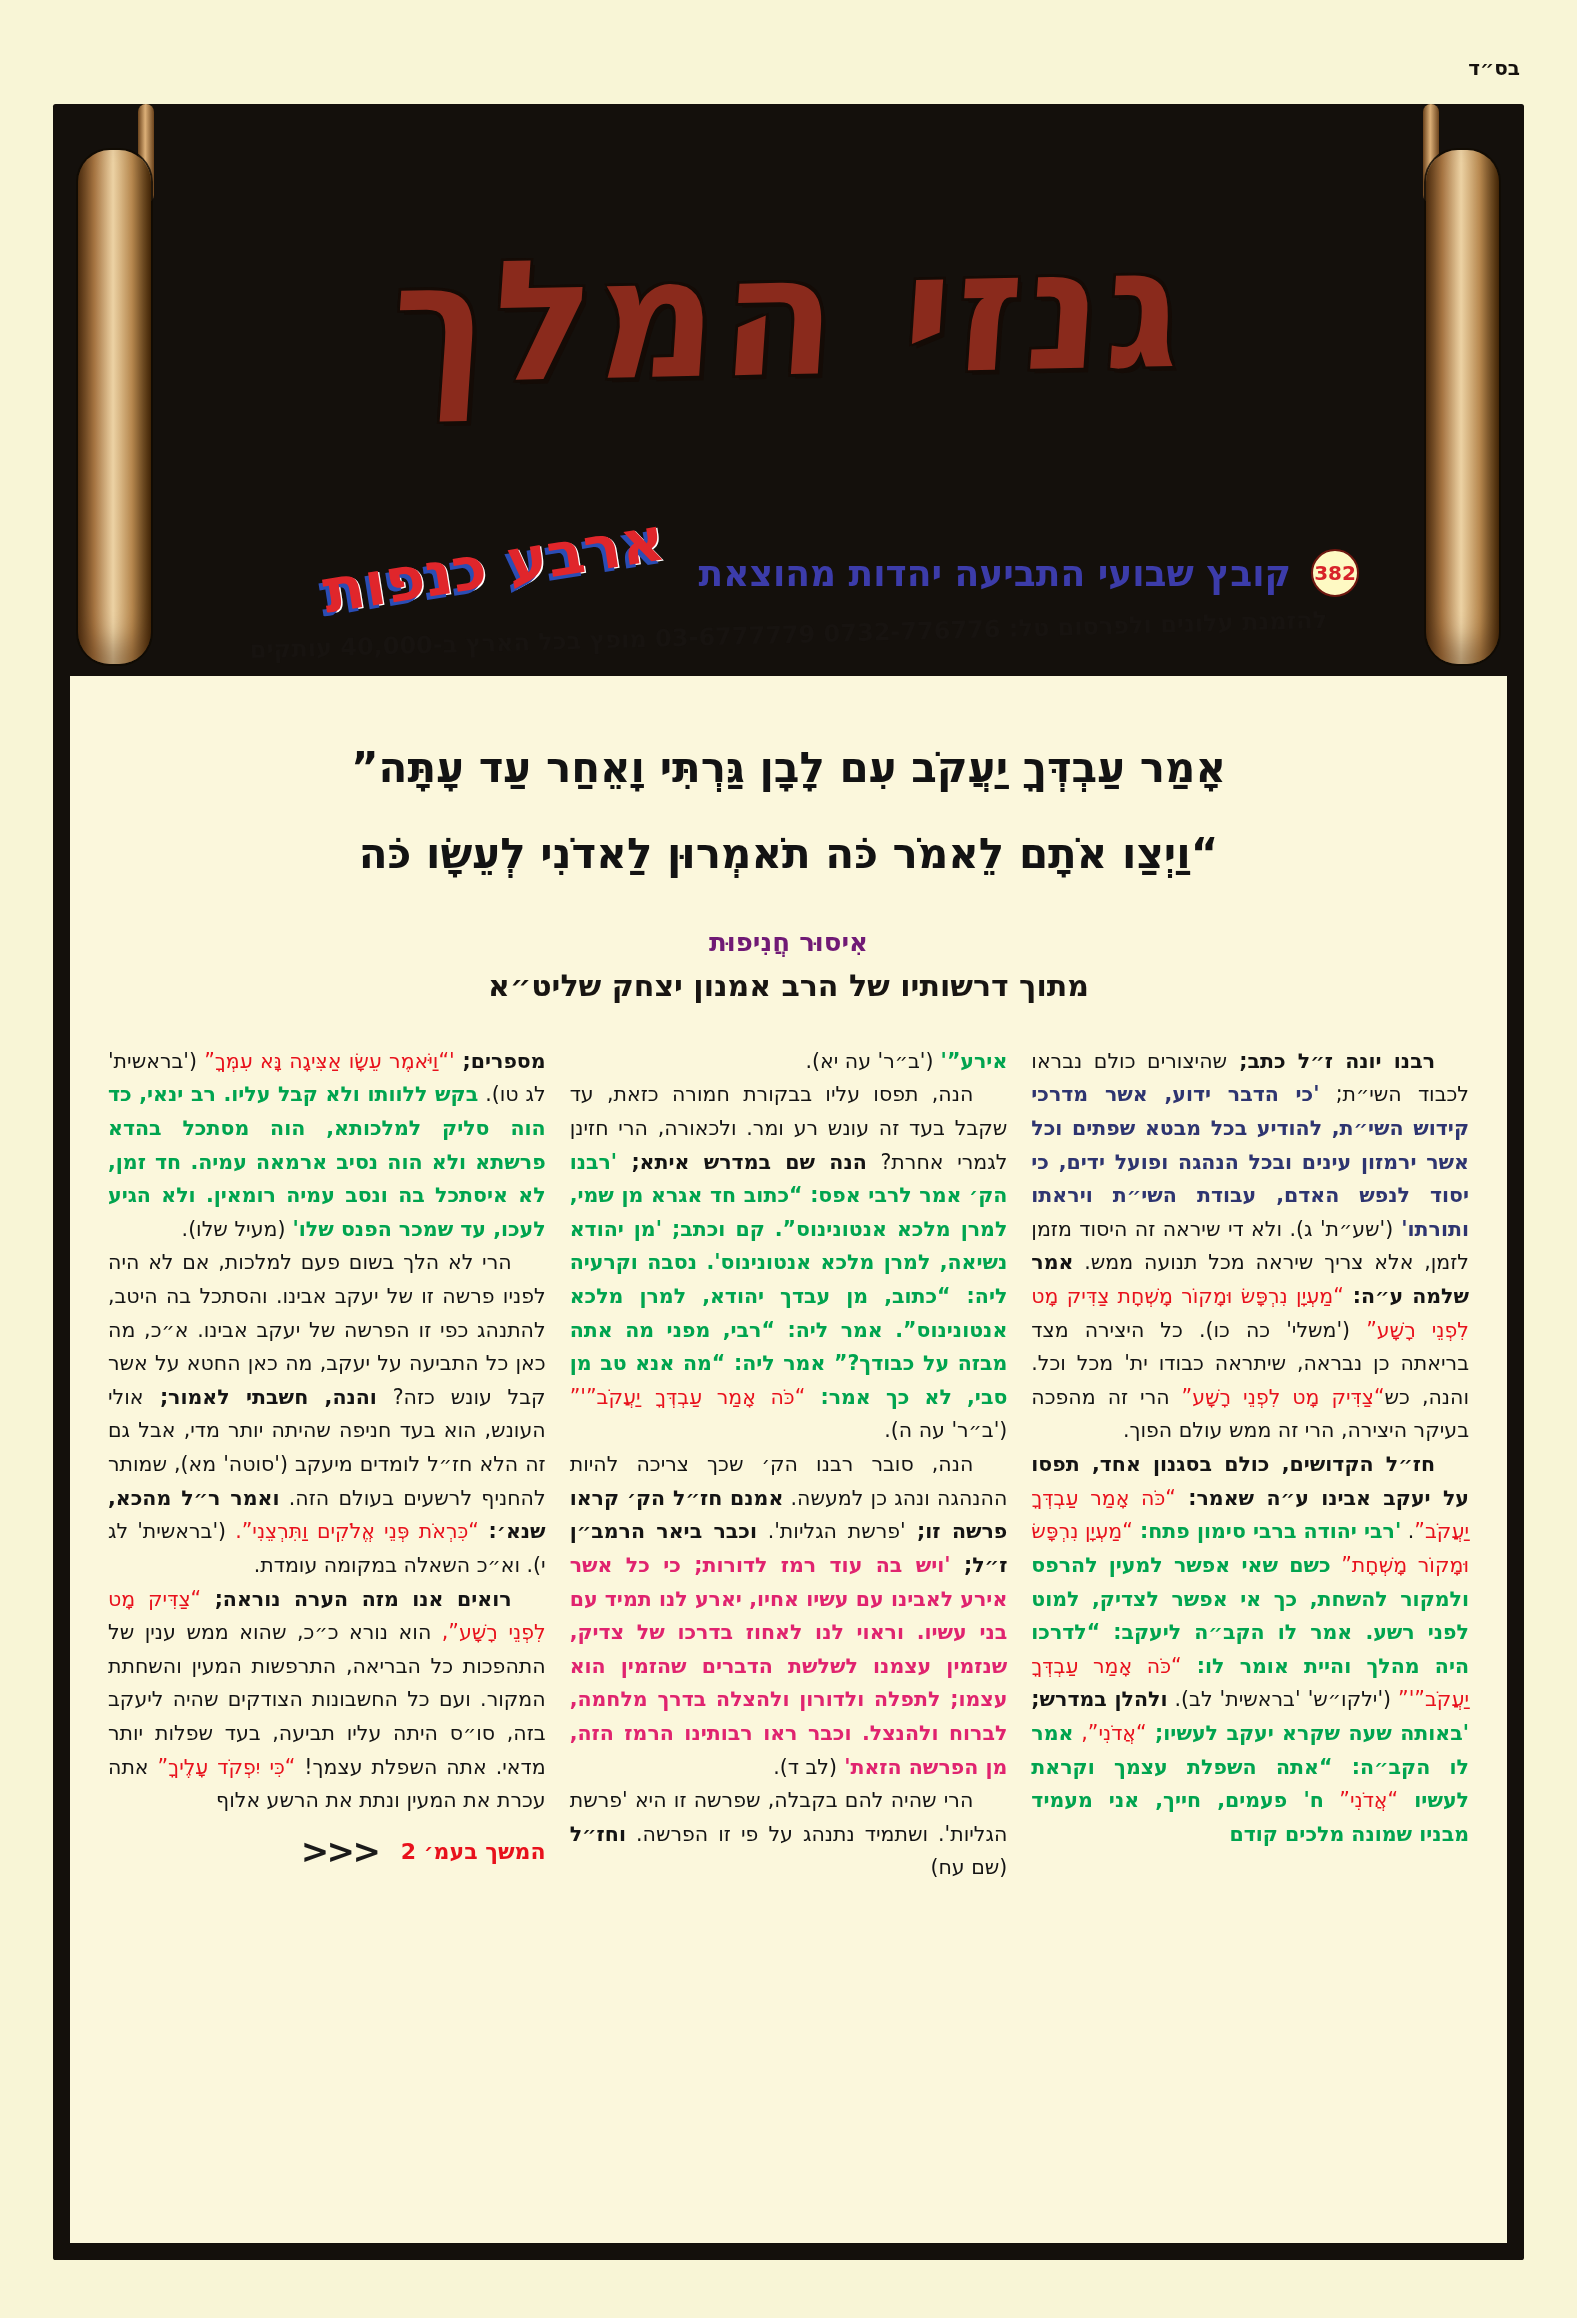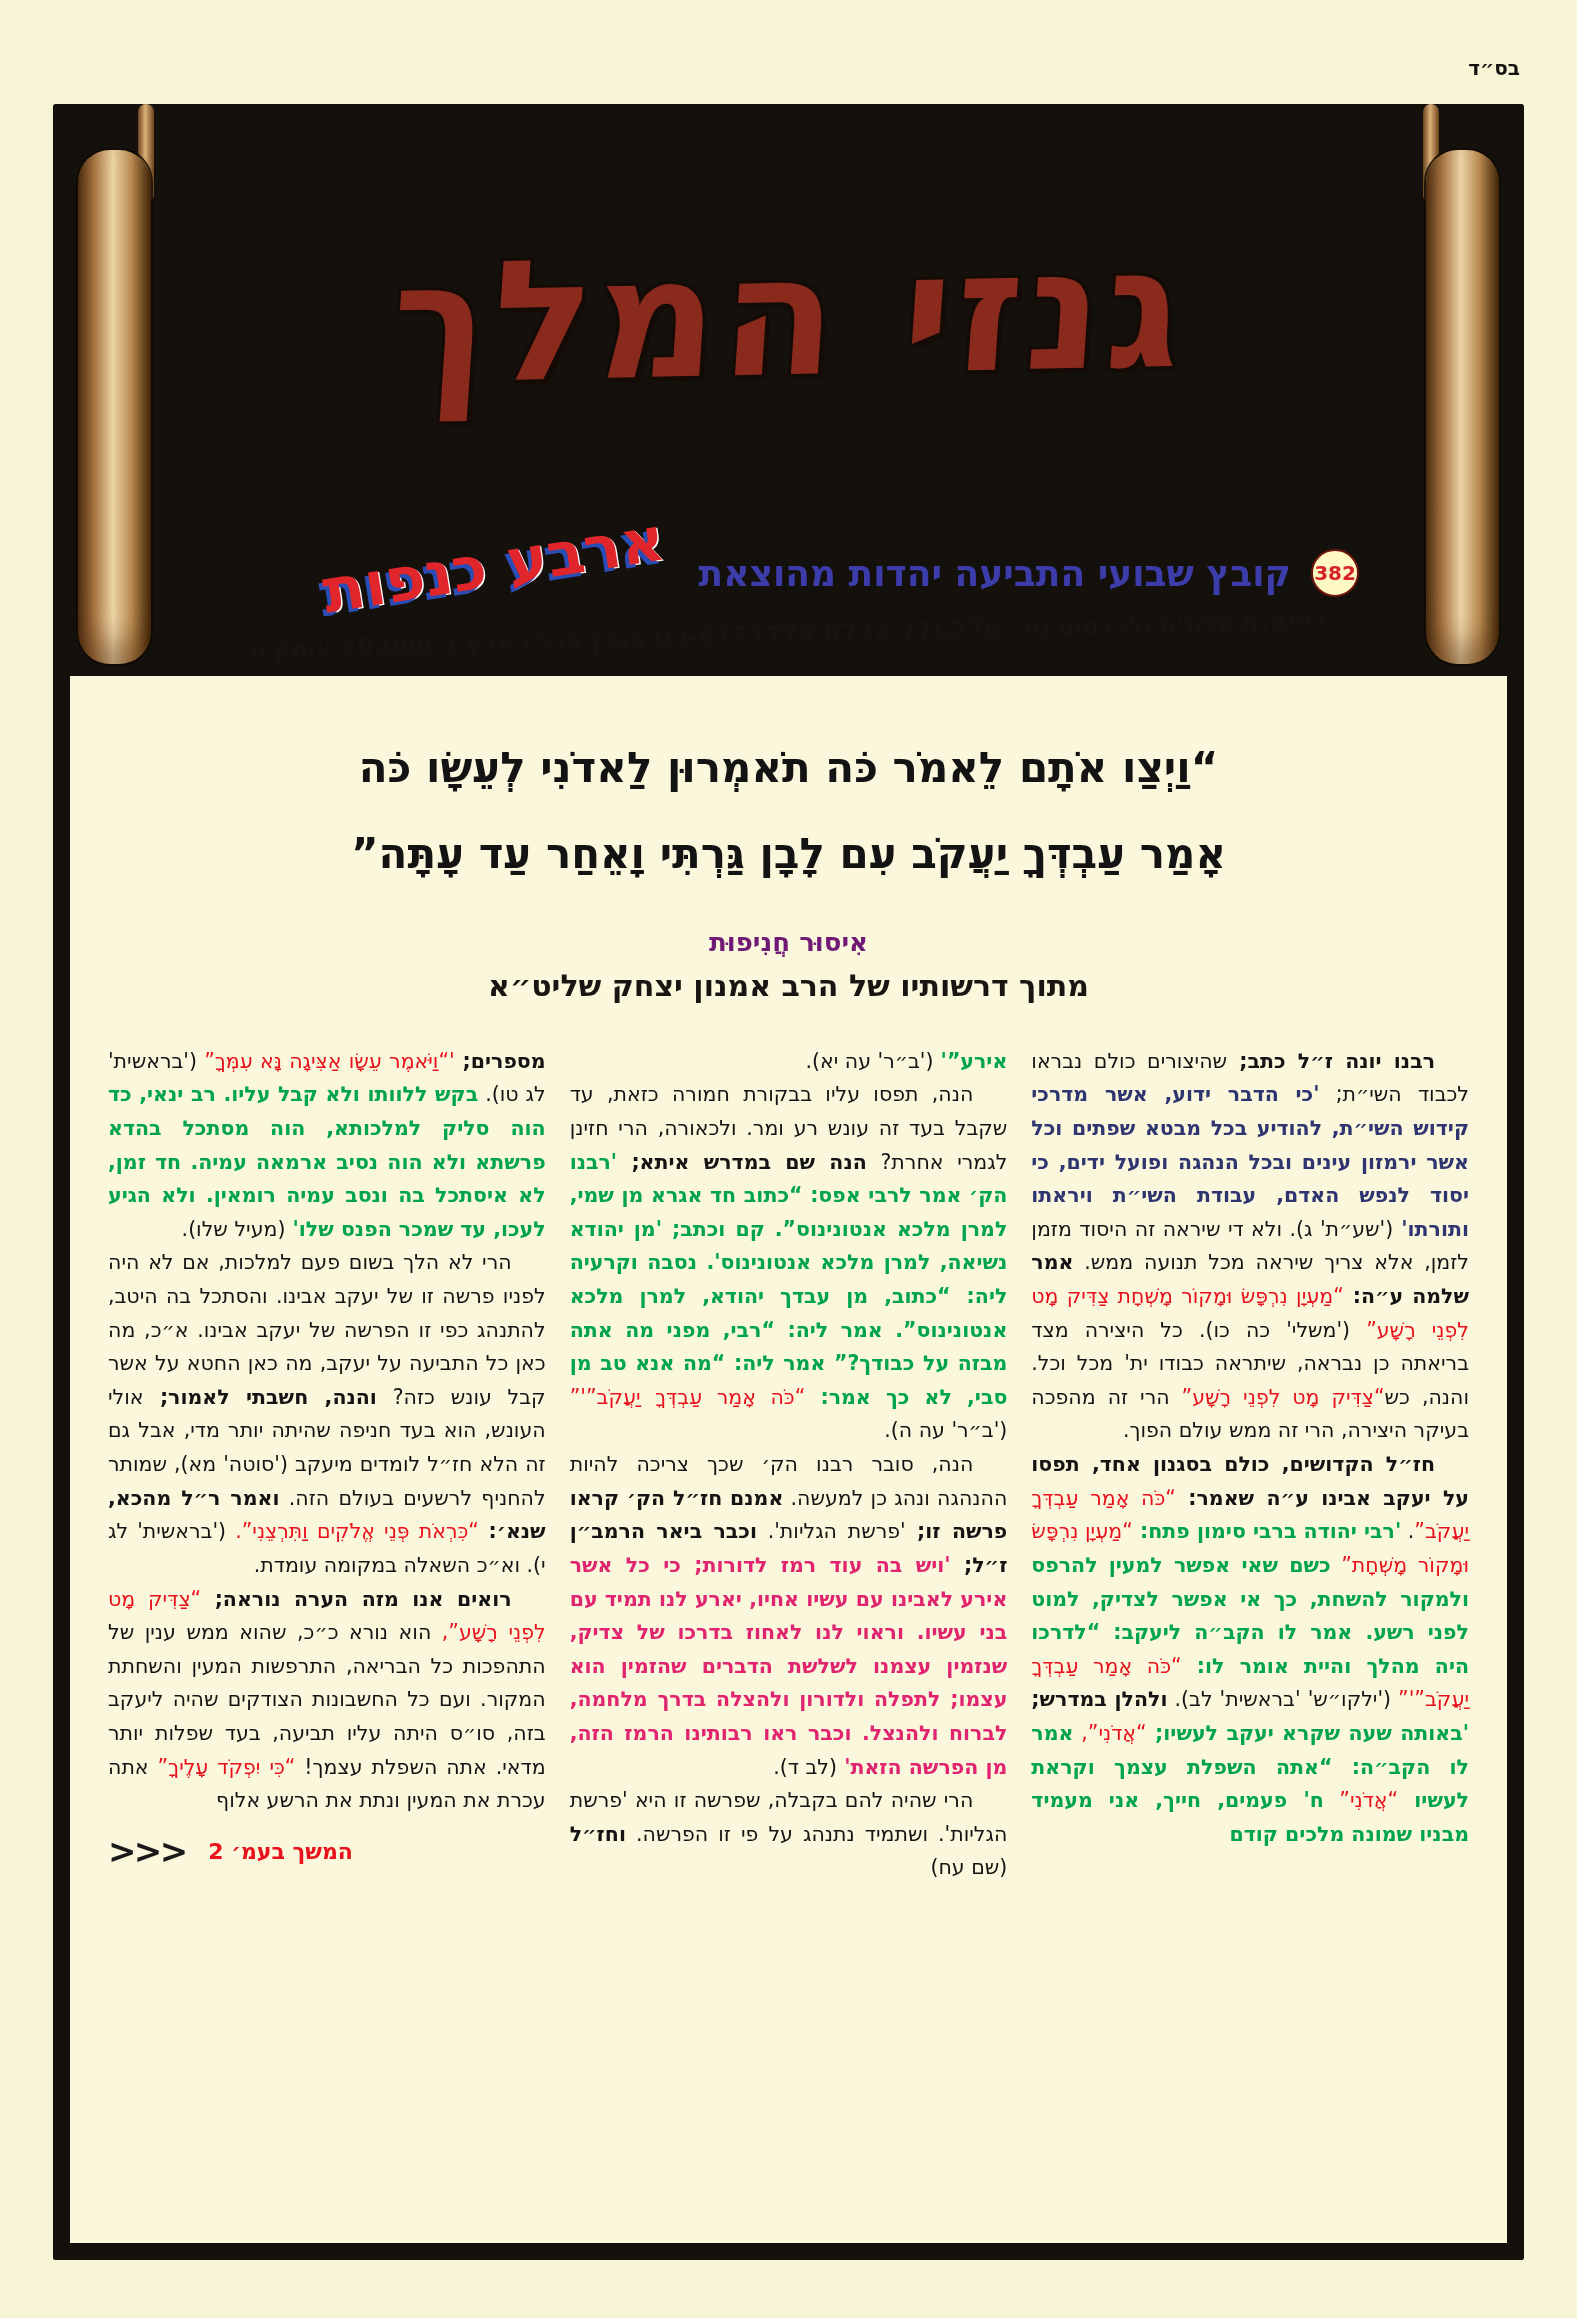--- a/index.html
+++ b/index.html
@@ -78,21 +78,21 @@
   .col{flex:1 1 0;font-size:20.5px;line-height:1.64;text-align:justify;color:#141414;}
   .col p{margin:0;}
   .col p.indent{text-indent:34px;}
   .seg-k{color:#141414;}
   .seg-bb{color:#141414;font-weight:bold;}
   .seg-b{color:#2e3570;font-weight:bold;}
   .seg-g{color:#00a44f;font-weight:bold;}
   .seg-r{color:#e8111c;}
   .seg-p{color:#e0246f;font-weight:bold;}
 
-  .continue-row{margin-top:6.6px;text-align:left;direction:rtl;}
+  .continue-row{margin-top:6.6px;text-align:right;direction:rtl;}
   .continue-row .cont{color:#e8111c;font-weight:bold;font-size:22px;margin-left:22.5px;}
   .continue-row .arrows{color:#1a1a1a;font-weight:bold;font-size:34px;letter-spacing:-2.6px;vertical-align:-4px;}
 </style>
 </head>
 <body>
 
 <div class="bsd">בס״ד</div>
 
 <div class="frame">
 
@@ -109,22 +109,22 @@
       <div class="issue-badge">382</div>
       <div class="subtitle">קובץ שבועי התביעה יהדות מהוצאת</div>
       <div class="publisher">ארבע כנפות</div>
     </div>
 
     <div class="contact">להזמנת עלונים ולפרסום טל: 0732-776776‏ 03-6777779‏ מופץ בכל הארץ ב-40,000 עותקים</div>
   </div>
 
   <div class="content">
     <div class="verse">
+      <div>אָמַר עַבְדְּךָ יַעֲקֹב עִם לָבָן גַּרְתִּי וָאֵחַר עַד עָתָּה”</div>
       <div>“וַיְצַו אֹתָם לֵאמֹר כֹּה תֹאמְרוּן לַאדֹנִי לְעֵשָׂו כֹּה</div>
-      <div>אָמַר עַבְדְּךָ יַעֲקֹב עִם לָבָן גַּרְתִּי וָאֵחַר עַד עָתָּה”</div>
     </div>
 
     <div class="section-title">אִיסוּר חֲנִיפוּת</div>
     <div class="byline">מתוך דרשותיו של הרב אמנון יצחק שליט״א</div>
 
     <div class="columns">
       <div class="col">
           <p class="indent"><span class="seg-bb">רבנו יונה ז״ל כתב; </span><span class="seg-k">שהיצורים כולם נבראו לכבוד השי״ת; </span><span class="seg-b">'כי הדבר ידוע, אשר מדרכי קידוש השי״ת, להודיע בכל מבטא שפתים וכל אשר ירמזון עינים ובכל הנהגה ופועל ידים, כי יסוד לנפש האדם, עבודת השי״ת ויראתו ותורתו' </span><span class="seg-k">('שע״ת' ג). ולא די שיראה זה היסוד מזמן לזמן, אלא צריך שיראה מכל תנועה ממש. </span><span class="seg-bb">אמר שלמה ע״ה: </span><span class="seg-r">“מַעְיָן נִרְפָּשׂ וּמָקוֹר מָשְׁחָת צַדִּיק מָט לִפְנֵי רָשָׁע” </span><span class="seg-k">('משלי' כה כו). כל היצירה מצד בריאתה כן נבראה, שיתראה כבודו ית' מכל וכל. והנה, כש</span><span class="seg-r">“צַדִּיק מָט לִפְנֵי רָשָׁע” </span><span class="seg-k">הרי זה מהפכה בעיקר היצירה, הרי זה ממש עולם הפוך.</span></p>
           <p class="indent"><span class="seg-bb">חז״ל הקדושים, כולם בסגנון אחד, תפסו על יעקב אבינו ע״ה שאמר: </span><span class="seg-r">“כֹּה אָמַר עַבְדְּךָ יַעֲקֹב”</span><span class="seg-k">. </span><span class="seg-g">'רבי יהודה ברבי סימון פתח: </span><span class="seg-r">“מַעְיָן נִרְפָּשׂ וּמָקוֹר מָשְׁחָת” </span><span class="seg-g">כשם שאי אפשר למעין להרפס ולמקור להשחת, כך אי אפשר לצדיק, למוט לפני רשע. אמר לו הקב״ה ליעקב: “לדרכו היה מהלך והיית אומר לו: </span><span class="seg-r">“כֹּה אָמַר עַבְדְּךָ יַעֲקֹב”'” </span><span class="seg-k">('ילקו״ש' 'בראשית' לב). </span><span class="seg-bb">ולהלן במדרש; </span><span class="seg-g">'באותה שעה שקרא יעקב לעשיו; </span><span class="seg-r">“אֲדֹנִי”, </span><span class="seg-g">אמר לו הקב״ה: “אתה השפלת עצמך וקראת לעשיו </span><span class="seg-r">“אֲדֹנִי” </span><span class="seg-g">ח' פעמים, חייך, אני מעמיד מבניו שמונה מלכים קודם</span></p>
         </div>

